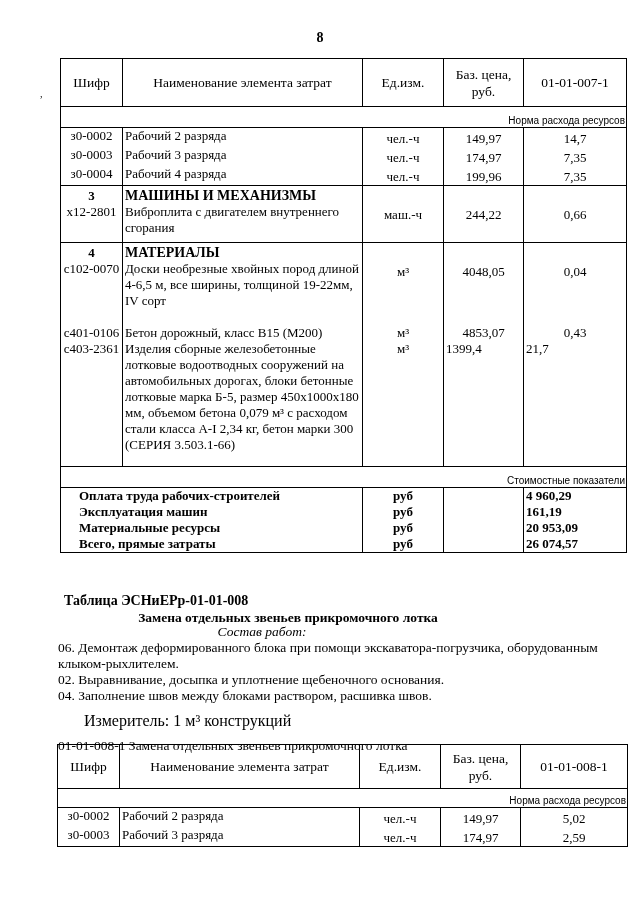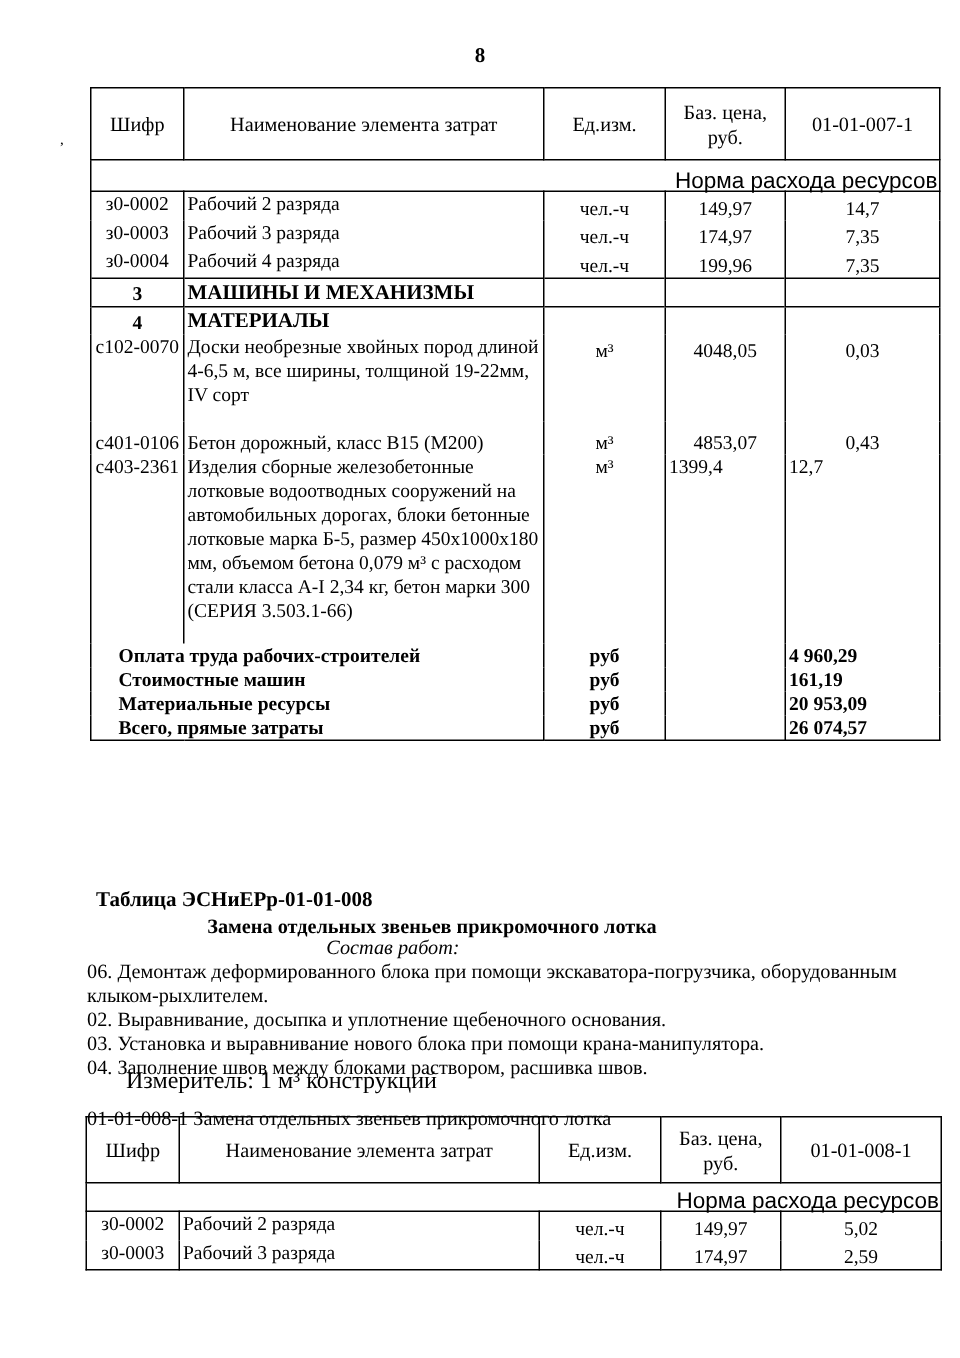--- a/index.html
+++ b/index.html
@@ -17,21 +17,21 @@
   table.est td {
     border-left: 1.5px solid #000; border-right: 1.5px solid #000;
     padding: 0 2px; vertical-align: top; line-height: 16px; font-size: 13px;
   }
   table.est tr.hdr td {
     border-top: 1.5px solid #000; border-bottom: 1.5px solid #000;
     text-align: center; vertical-align: middle; line-height: 17px; font-size: 13.5px;
   }
   table.est tr.norm td {
     text-align: right; font-family: "Liberation Sans", "DejaVu Sans", sans-serif;
-    font-size: 15px; line-height: 12px; padding: 8px 1px 0 0;
+    font-size: 10px; line-height: 12px; padding: 8px 1px 0 0;
     border-bottom: 1.5px solid #000;
   }
   table.est tr.sect td { border-top: 1.5px solid #000; }
   table.est tr.last td { border-bottom: 1.5px solid #000; }
   .c { text-align: center; }
   .r { text-align: left; }
   .b { font-weight: bold; }
   .code { text-align: center; white-space: nowrap; }
   .unit { text-align: center; padding-top: 3px !important; }
   .tot td { font-weight: bold; line-height: 17px; }
@@ -92,57 +92,67 @@
     <td class="r unit">7,35</td>
   </tr>
 
   <tr class="sect">
     <td class="code b" style="padding-top:2px">3</td>
     <td class="b" style="font-size:14px; padding-top:2px">МАШИНЫ И МЕХАНИЗМЫ</td>
     <td></td>
         <td></td>
         <td></td>
   </tr>
+  <tr style="height:38px">
+    <td class="code">х12-2801</td>
+    <td>Виброплита с двигателем внутреннего сгорания</td>
+    <td class="unit">маш.-ч</td>
+    <td class="r unit">244,22</td>
+    <td class="r unit">0,66</td>
+  </tr>
 
   <tr class="sect">
     <td class="code b" style="padding-top:2px">4</td>
     <td class="b" style="font-size:14px; padding-top:2px">МАТЕРИАЛЫ</td>
     <td></td>
         <td></td>
         <td></td>
   </tr>
   <tr style="height:58px">
     <td class="code">с102-0070</td>
     <td>Доски необрезные хвойных пород длиной 4-6,5 м, все ширины, толщиной 19-22мм, IV сорт</td>
     <td class="unit">м³</td>
     <td class="r unit">4048,05</td>
-    <td class="r unit">0,03</td>
+    <td class="r unit">0,04</td>
   </tr>
   <tr>
     <td class="code" style="padding-top:6px">с401-0106</td>
     <td style="padding-top:6px">Бетон дорожный, класс В15 (М200)</td>
     <td class="unit" style="padding-top:6px !important">м³</td>
     <td class="r unit" style="padding-top:6px !important">4853,07</td>
     <td class="r unit" style="padding-top:6px !important">0,43</td>
   </tr>
   <tr style="height:126px">
     <td class="code">с403-2361</td>
     <td>Изделия сборные железобетонные лотковые водоотводных сооружений на автомобильных дорогах, блоки бетонные лотковые марка Б-5, размер 450х1000х180 мм, объемом бетона 0,079 м³ с расходом стали класса А-I 2,34 кг, бетон марки 300 (СЕРИЯ 3.503.1-66)</td>
     <td class="c">м³</td>
     <td class="r">1399,4</td>
-    <td class="r">12,7</td>
+    <td class="r">21,7</td>
+  </tr>
+  <tr class="norm sect" style="height:20px">
+    <td colspan="5">Стоимостные показатели</td>
   </tr>
   <tr class="tot">
     <td colspan="2" class="name">Оплата труда рабочих-строителей</td>
     <td class="c">руб</td>
     <td></td>
     <td class="r">4 960,29</td>
   </tr>
   <tr class="tot">
-    <td colspan="2" class="name">Стоимостные машин</td>
+    <td colspan="2" class="name">Эксплуатация машин</td>
     <td class="c">руб</td>
     <td></td>
     <td class="r">161,19</td>
   </tr>
   <tr class="tot">
     <td colspan="2" class="name">Материальные ресурсы</td>
     <td class="c">руб</td>
     <td></td>
     <td class="r">20 953,09</td>
   </tr>
@@ -154,21 +164,20 @@
   </tr>
 </tbody>
   </table>
 
 <div class="t2-title">Таблица  ЭСНиЕРр-01-01-008</div>
 <div class="t2-sub">Замена отдельных звеньев прикромочного лотка</div>
 <div class="t2-comp">Состав работ:</div>
 <div class="works">
   <div>06. Демонтаж деформированного блока при помощи экскаватора-погрузчика, оборудованным клыком-рыхлителем.</div>
   <div>02. Выравнивание, досыпка и уплотнение щебеночного основания.</div>
-  <div>03. Установка и выравнивание нового блока при помощи крана-манипулятора.</div>
   <div>04. Заполнение швов между блоками раствором, расшивка швов.</div>
 </div>
 <div class="meas">Измеритель: 1 м³ конструкций</div>
 <div class="sub-code">01-01-008-1 Замена отдельных звеньев прикромочного лотка</div>
 
 <table class="est" style="left:57px; top:744px; width:570px;">
   <colgroup>
     <col style="width:62px">
       <col style="width:240px">
       <col style="width:81px">

